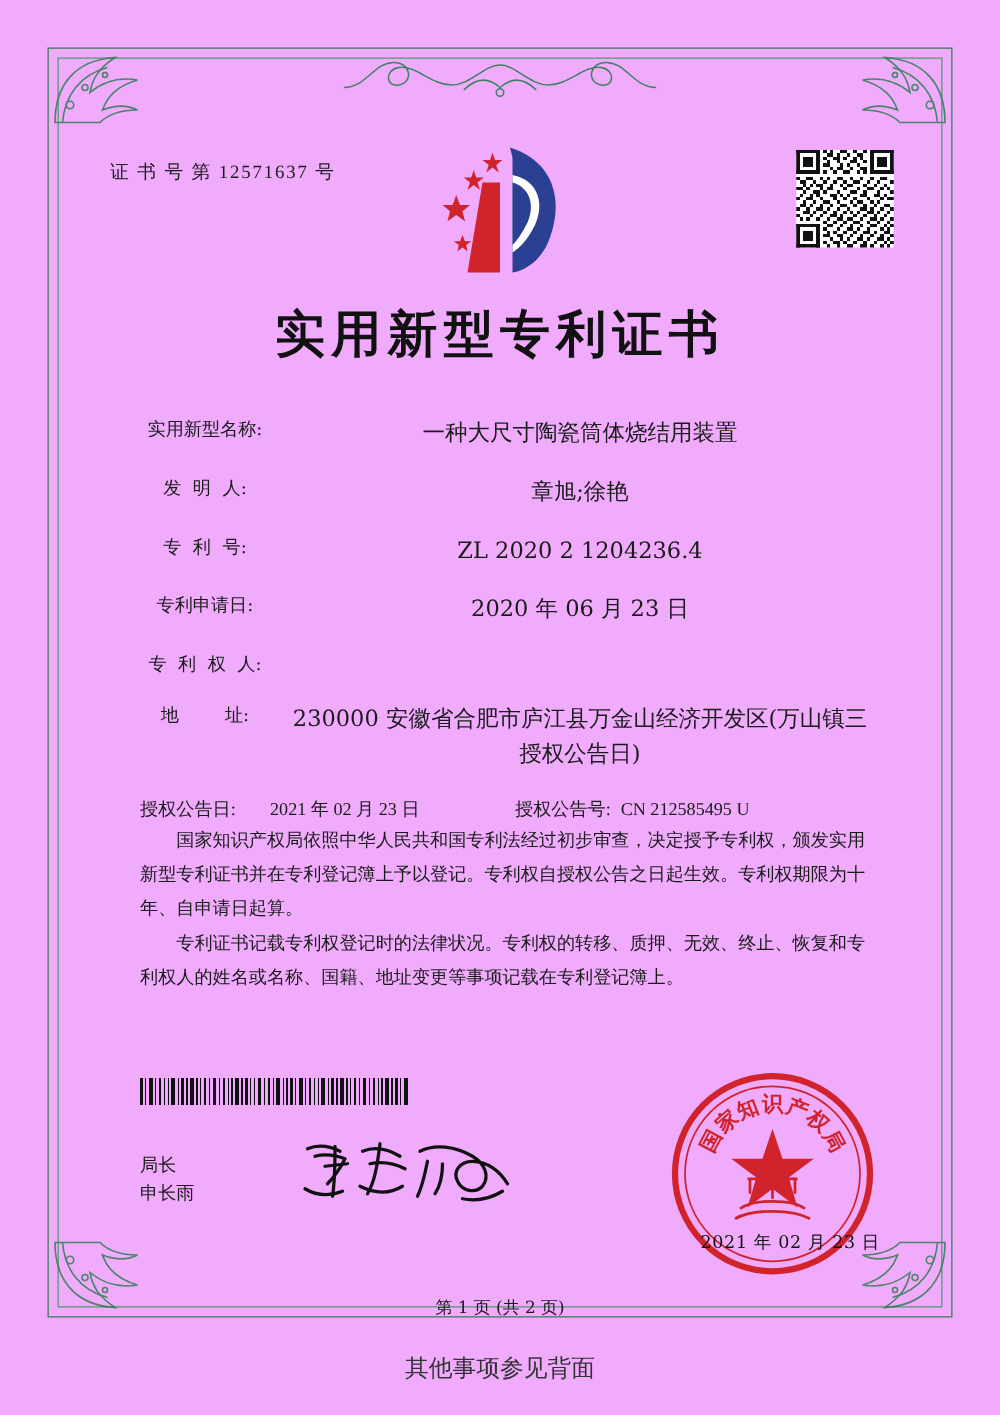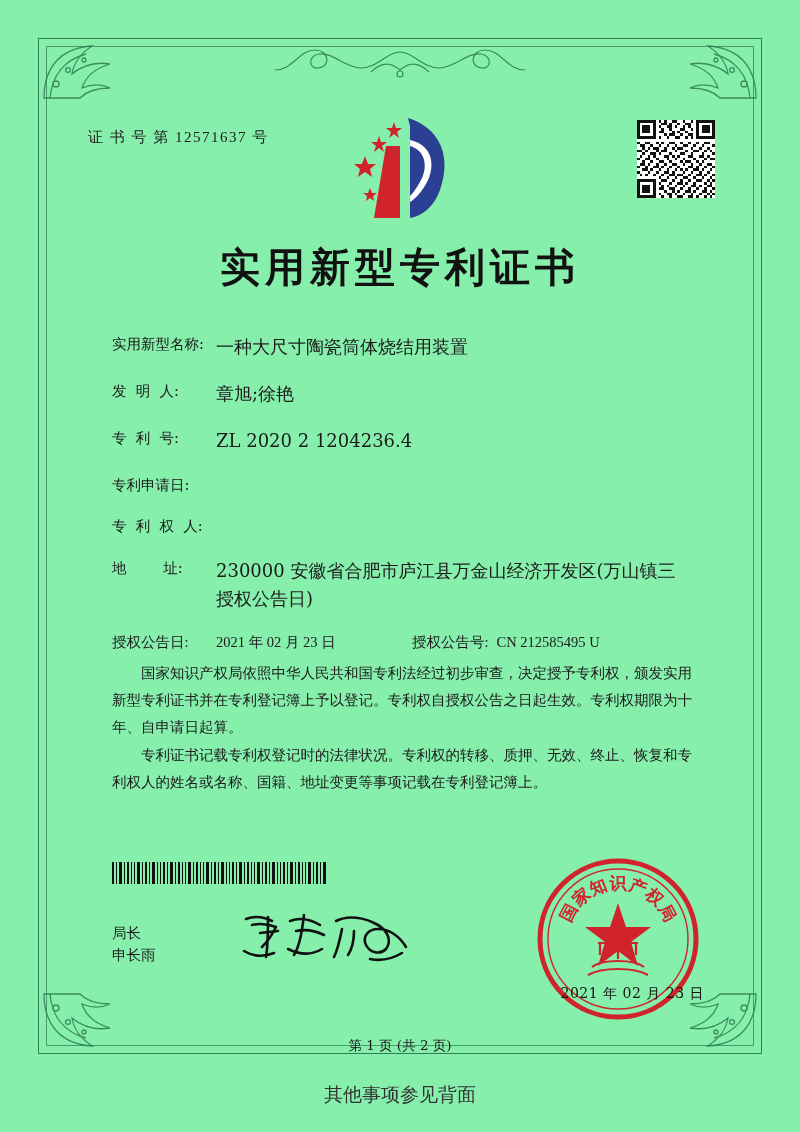--- a/index.html
+++ b/index.html
@@ -12,21 +12,21 @@
     height: 1132px;
     font-family: "Liberation Serif", serif;
     color: #1a1a1a;
     position: relative;
     overflow: hidden;
   }
 
   .page {
     position: absolute;
     inset: 0;
-    background: #86efac;
+    background: #f0abfc;
   }
 
   
   .border-outer {
     position: absolute;
     left: 38px;
     top: 38px;
     right: 38px;
     bottom: 78px;
     border: 1.6px solid #2e7d4f;
@@ -108,20 +108,21 @@
     left: 112px;
     top: 333px;
     width: 600px;
     font-size: 14.5px;
     line-height: 1.55;
   }
   .field {
     display: flex;
     align-items: flex-start;
     margin-bottom: 19px;
+    text-align: center;
   }
   .field .label {
     width: 104px;
     flex: 0 0 104px;
     white-space: pre;
     font-family: "DejaVu Serif", serif;
     font-size: 14.5px;
   }
   .field .value {
     flex: 1;
@@ -556,20 +557,21 @@
       <div class="value">章旭;徐艳</div>
     </div>
 
     <div class="field">
       <div class="label">专  利  号:</div>
       <div class="value">ZL 2020 2 1204236.4</div>
     </div>
 
     <div class="field">
       <div class="label">专利申请日:</div>
+      <div class="value">2020 年 06 月 23 日</div>
     </div>
 
     <div class="field">
       <div class="label">专  利  权  人:</div>
     </div>
 
     <div class="field">
       <div class="label">地        址:</div>
       <div class="value">
         <span class="cont">230000  安徽省合肥市庐江县万金山经济开发区(万山镇三</span>

